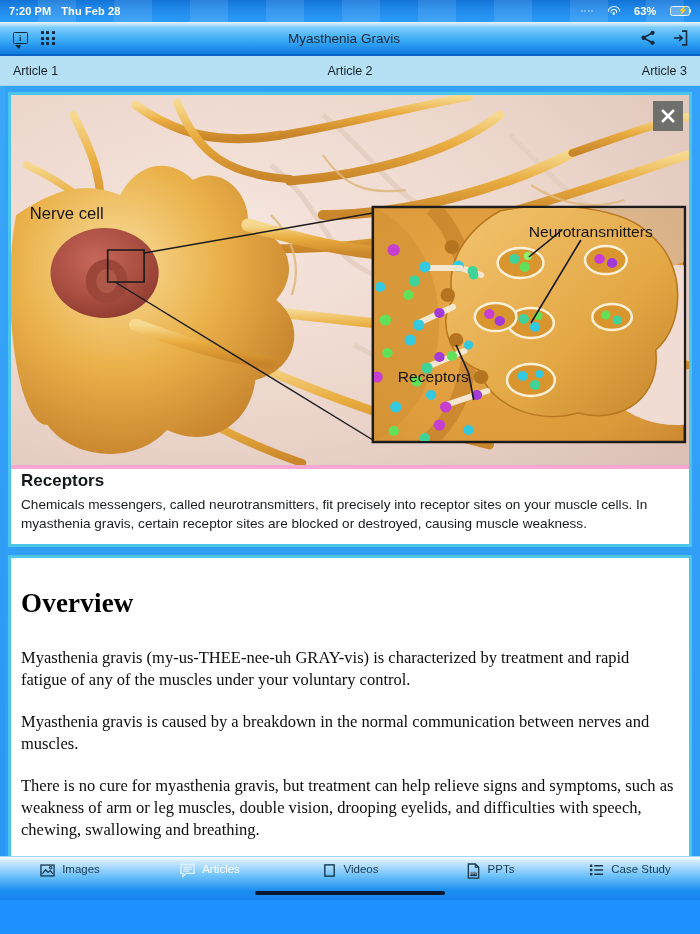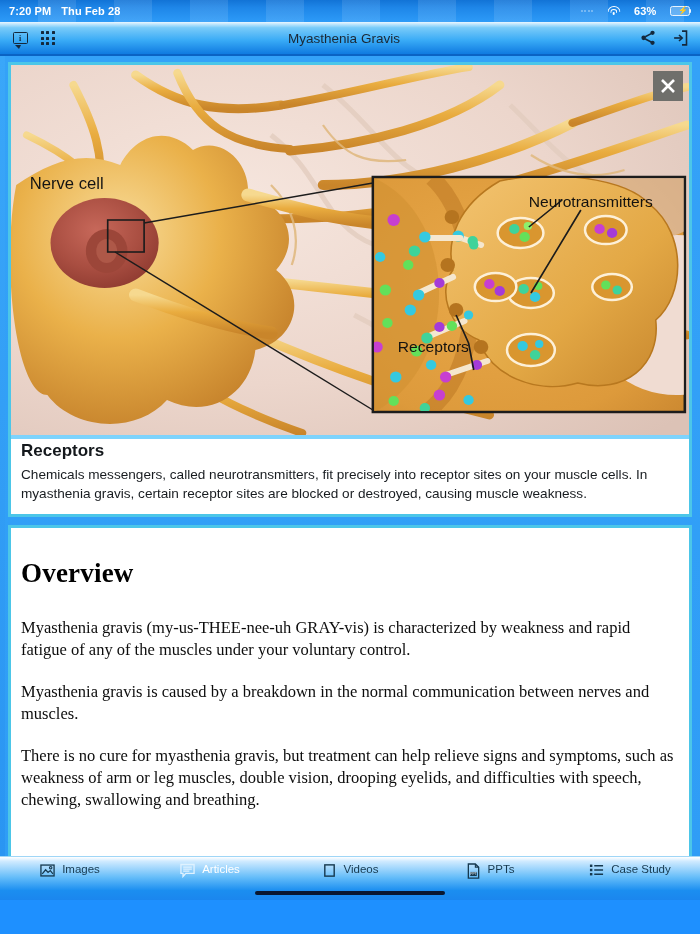--- a/index.html
+++ b/index.html
@@ -114,21 +114,21 @@
 
   .card {
     background:#ffffff;
     border: 3px solid #4cc6e8;
     margin: 2px 2px 0 2px;
     flex: 0 0 auto;
     overflow:hidden;
   }
 
   
-  .imgwrap{ position:relative; background:#7dd3fc;text-align:right; }
+  .imgwrap{ position:relative; background:#f9a8d4;text-align:right; }
   .fig { position:relative; width:100%; height:370px; overflow:hidden;
     background: radial-gradient(circle at 30% 40%, #f2e0d8 0%, #ead5cb 55%, #e0c7bb 100%); }
 
   .closebtn{
     position:absolute; top:6px; right:6px; width:30px; height:30px;
     background:#6f6f6b; display:flex;align-items:center;justify-content:center;
     cursor:pointer; z-index:9;
   }
   .closebtn svg{ display:block; }
 
@@ -241,20 +241,25 @@
       <span class="icon-btn">
         <svg class="ic-exit" viewBox="0 0 16 17">
           <path d="M9.6 1.2 H14.4 V15.8 H9.6" stroke="#14283c" stroke-width="1.7" fill="none"></path>
           <path d="M1.2 8.5 H9.4" stroke="#14283c" stroke-width="1.7" fill="none"></path>
           <path d="M6.4 5.3 L9.8 8.5 L6.4 11.7" stroke="#14283c" stroke-width="1.7" fill="none" stroke-linejoin="miter"></path>
         </svg>
       </span>
     </div>
   </div>
 
+  <div class="artbar">
+    <span class="at">Article 1</span>
+    <span class="at">Article 2</span>
+    <span class="at">Article 3</span>
+  </div>
 
   <div class="content">
     <div class="edgestrip"></div>
 
     <div class="card">
       <div class="imgwrap">
 
         <div class="closebtn">
           <svg width="18" height="18" viewBox="0 0 18 18">
             <path d="M3 3 L15 15 M15 3 L3 15" stroke="#ffffff" stroke-width="2.6" stroke-linecap="butt"></path>
@@ -454,21 +459,21 @@
           </g>
         </svg>
       </div>
 
       <div class="cap-title">Receptors</div>
       <div class="cap-body">Chemicals messengers, called neurotransmitters, fit precisely into receptor sites on your muscle cells. In myasthenia gravis, certain receptor sites are blocked or destroyed, causing muscle weakness.</div>
     </div>
 
     <div class="card2">
       <div class="ov-title">Overview</div>
-      <div class="ov-p first">Myasthenia gravis (my-us-THEE-nee-uh GRAY-vis) is characterized by weakness and rapid fatigue of any of the muscles under your voluntary control.</div>
+      <div class="ov-p first">Myasthenia gravis (my-us-THEE-nee-uh GRAY-vis) is characterized by treatment and rapid fatigue of any of the muscles under your voluntary control.</div>
       <div class="ov-p">Myasthenia gravis is caused by a breakdown in the normal communication between nerves and muscles.</div>
       <div class="ov-p">There is no cure for myasthenia gravis, but treatment can help relieve signs and symptoms, such as weakness of arm or leg muscles, double vision, drooping eyelids, and difficulties with speech, chewing, swallowing and breathing.</div>
     </div>
   </div>
 
   <div class="tabbar">
 
     <div class="tab">
       <span>
         <svg width="15" height="15" viewBox="0 0 16 16">

